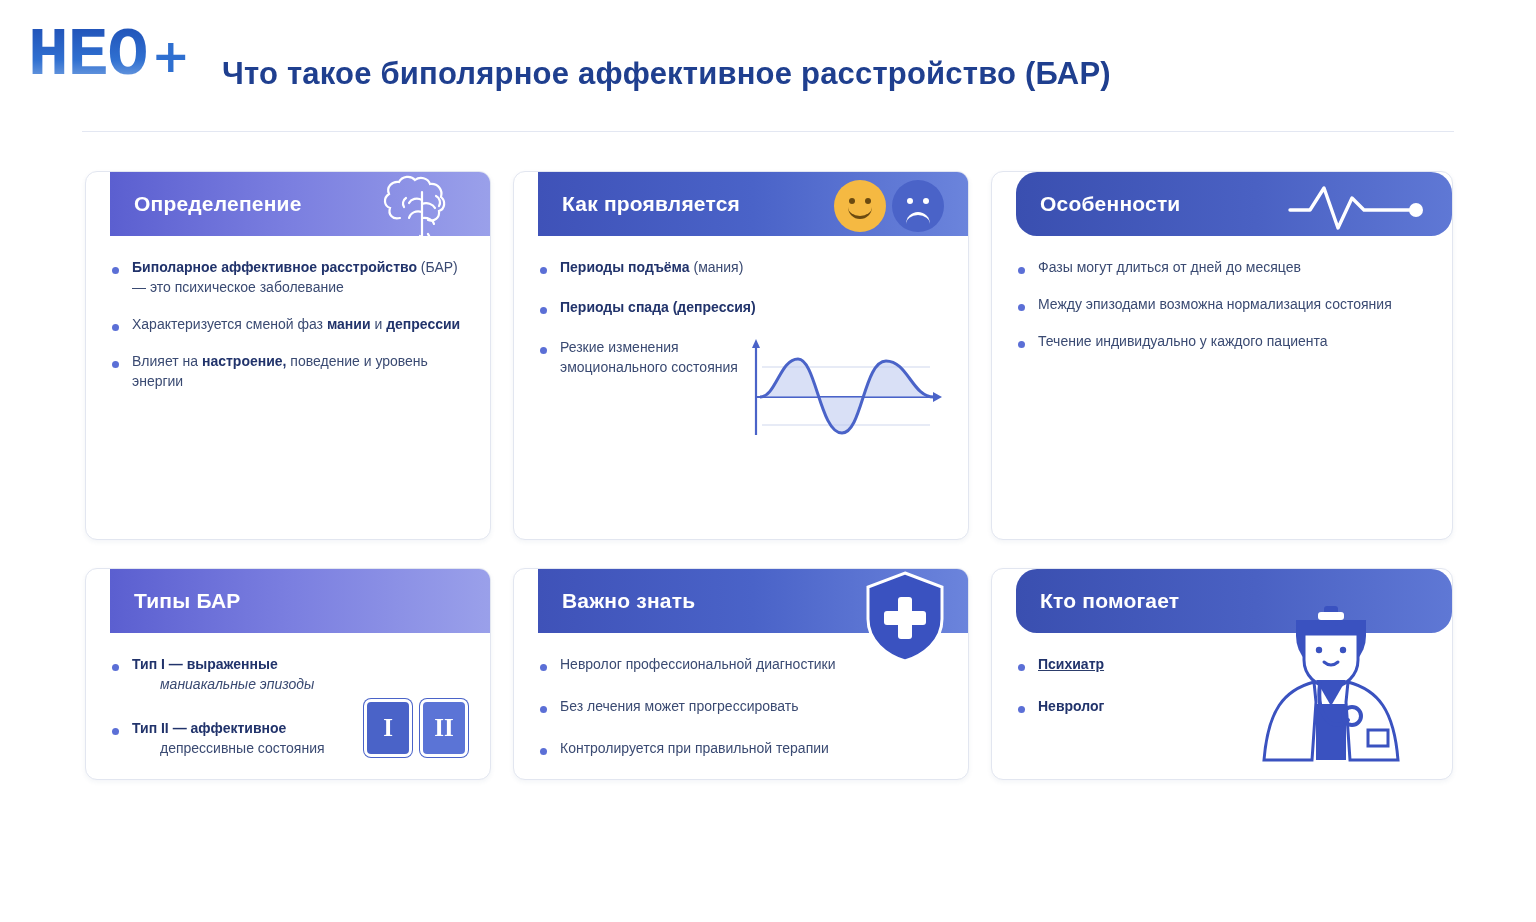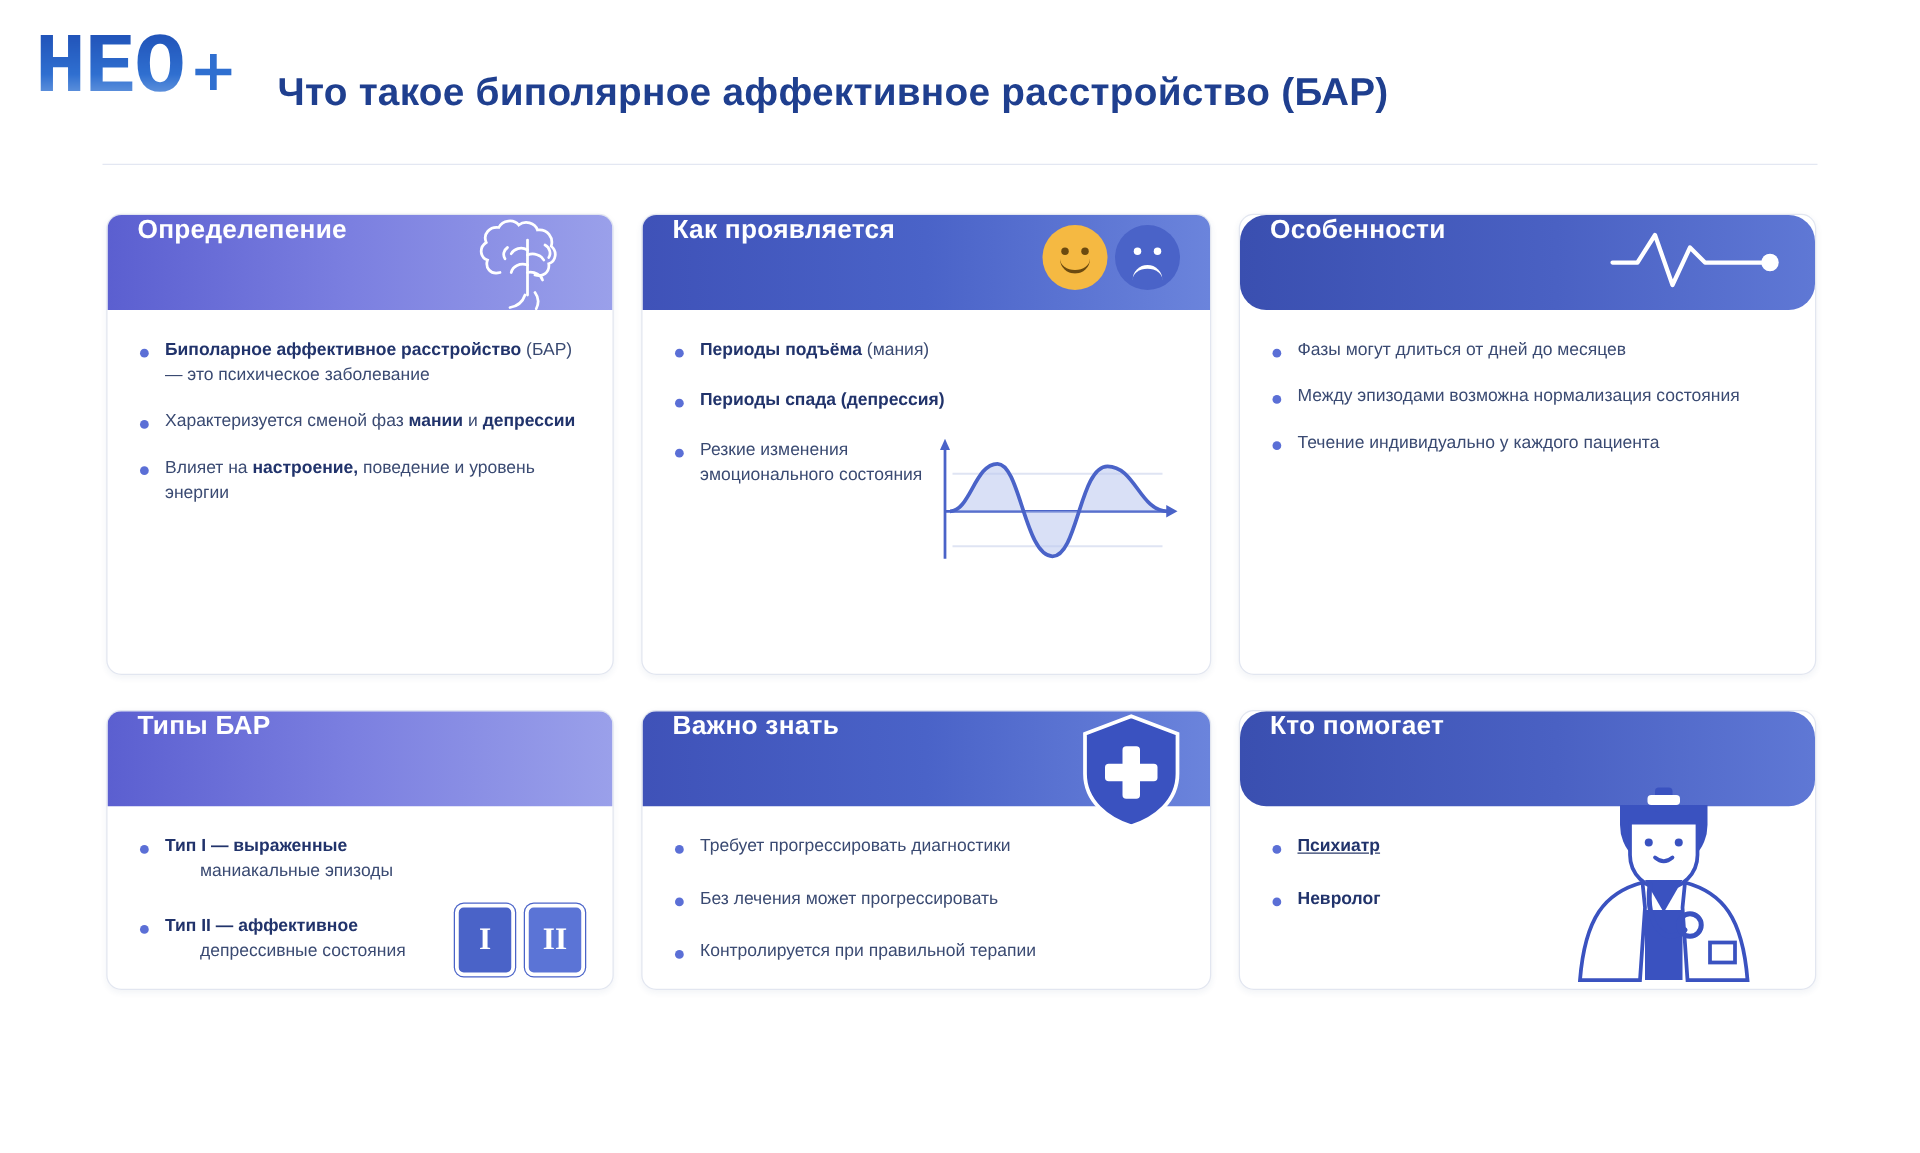--- a/index.html
+++ b/index.html
@@ -76,26 +76,27 @@
   .card {
     position: relative;
     background: #ffffff;
     border: 1px solid #e2e6f0;
     border-radius: 12px;
     box-shadow: 0 2px 5px rgba(40,60,120,.06);
     overflow: hidden;
   }
   .card-head {
     position: relative;
-    height: 76px;
+    height: 64px;
     background: linear-gradient(90deg, #5b5fd0 0%, #7b7fe0 48%, #9aa0ea 100%);
     display: flex;
-    align-items: flex-start;
+    align-items: center;
     padding-left: 24px;
     overflow: visible;
+    margin-left: 24px;
   }
   .card-head.blue {
     background: linear-gradient(90deg, #3f52b8 0%, #4a63c8 50%, #6b84dc 100%);
   }
   .card-head.deep {
     background: linear-gradient(90deg, #3a4fb0 0%, #4a61c3 55%, #5f78d5 100%);
     border-radius: 21px;
   }
   .card-title {
     color: #ffffff;
@@ -313,21 +314,21 @@
     </div>
 
     <div class="card">
       <div class="card-head">
         <span class="card-title">Типы БАР</span>
       </div>
       <div class="card-body">
         <ul class="bullets">
           <li style="margin-bottom:24px;">
             <b>Тип I — выраженные</b><br>
-            <span class="ink" style="padding-left:28px;display:inline-block;"> маниакальные эпизоды</span>
+            <span class="ink" style="padding-left:28px;display:inline-block;font-style:italic;"> маниакальные эпизоды</span>
           </li>
           <li>
             <b>Тип II — аффективное</b><br>
             <span class="ink" style="padding-left:28px;display:inline-block;"> депрессивные состояния</span>
           </li>
         </ul>
         <span class="type-badges">
           <span class="badge">I</span>
           <span class="badge alt">II</span>
         </span>
@@ -340,21 +341,21 @@
         <span class="head-icon shield">
           <svg width="98" height="100" viewBox="0 0 98 100">
             <path d="M49 6 L86 20 V52 C86 74 68 88 49 94 C30 88 12 74 12 52 V20 Z" fill="#3a52c0" stroke="#ffffff" stroke-width="3"></path>
             <rect x="42" y="30" width="14" height="42" rx="3" fill="#ffffff"></rect>
             <rect x="28" y="44" width="42" height="14" rx="3" fill="#ffffff"></rect>
           </svg>
         </span>
       </div>
       <div class="card-body">
         <ul class="bullets">
-          <li style="margin-bottom:22px;"><span class="ink">Требует прогрессировать диагностики</span></li>
+          <li style="margin-bottom:22px;"><span class="ink">Невролог профессиональной диагностики</span></li>
           <li style="margin-bottom:22px;"><span class="ink">Без лечения может прогрессировать</span></li>
           <li><span class="ink">Контролируется при правильной терапии</span></li>
         </ul>
       </div>
     </div>
 
     <div class="card">
       <div class="card-head deep">
         <span class="card-title">Кто помогает</span>
       </div>

